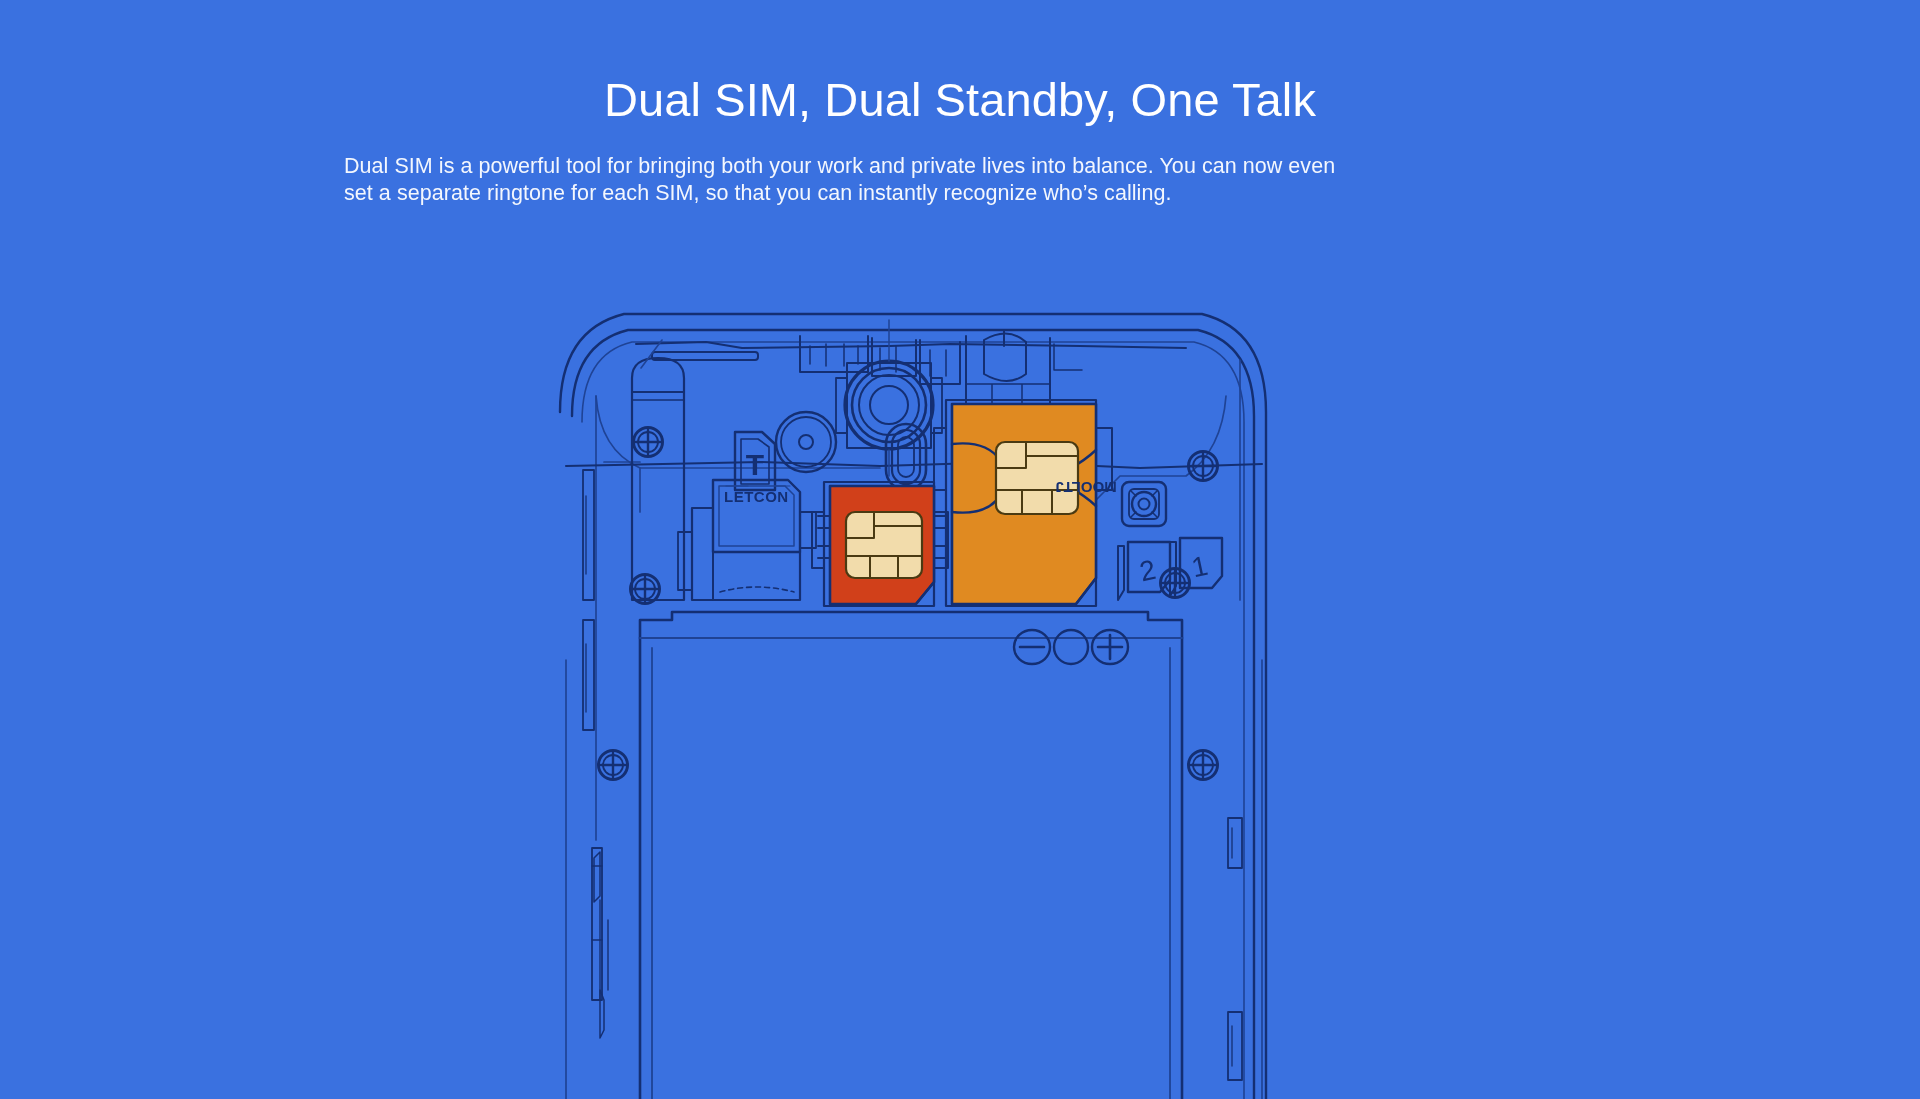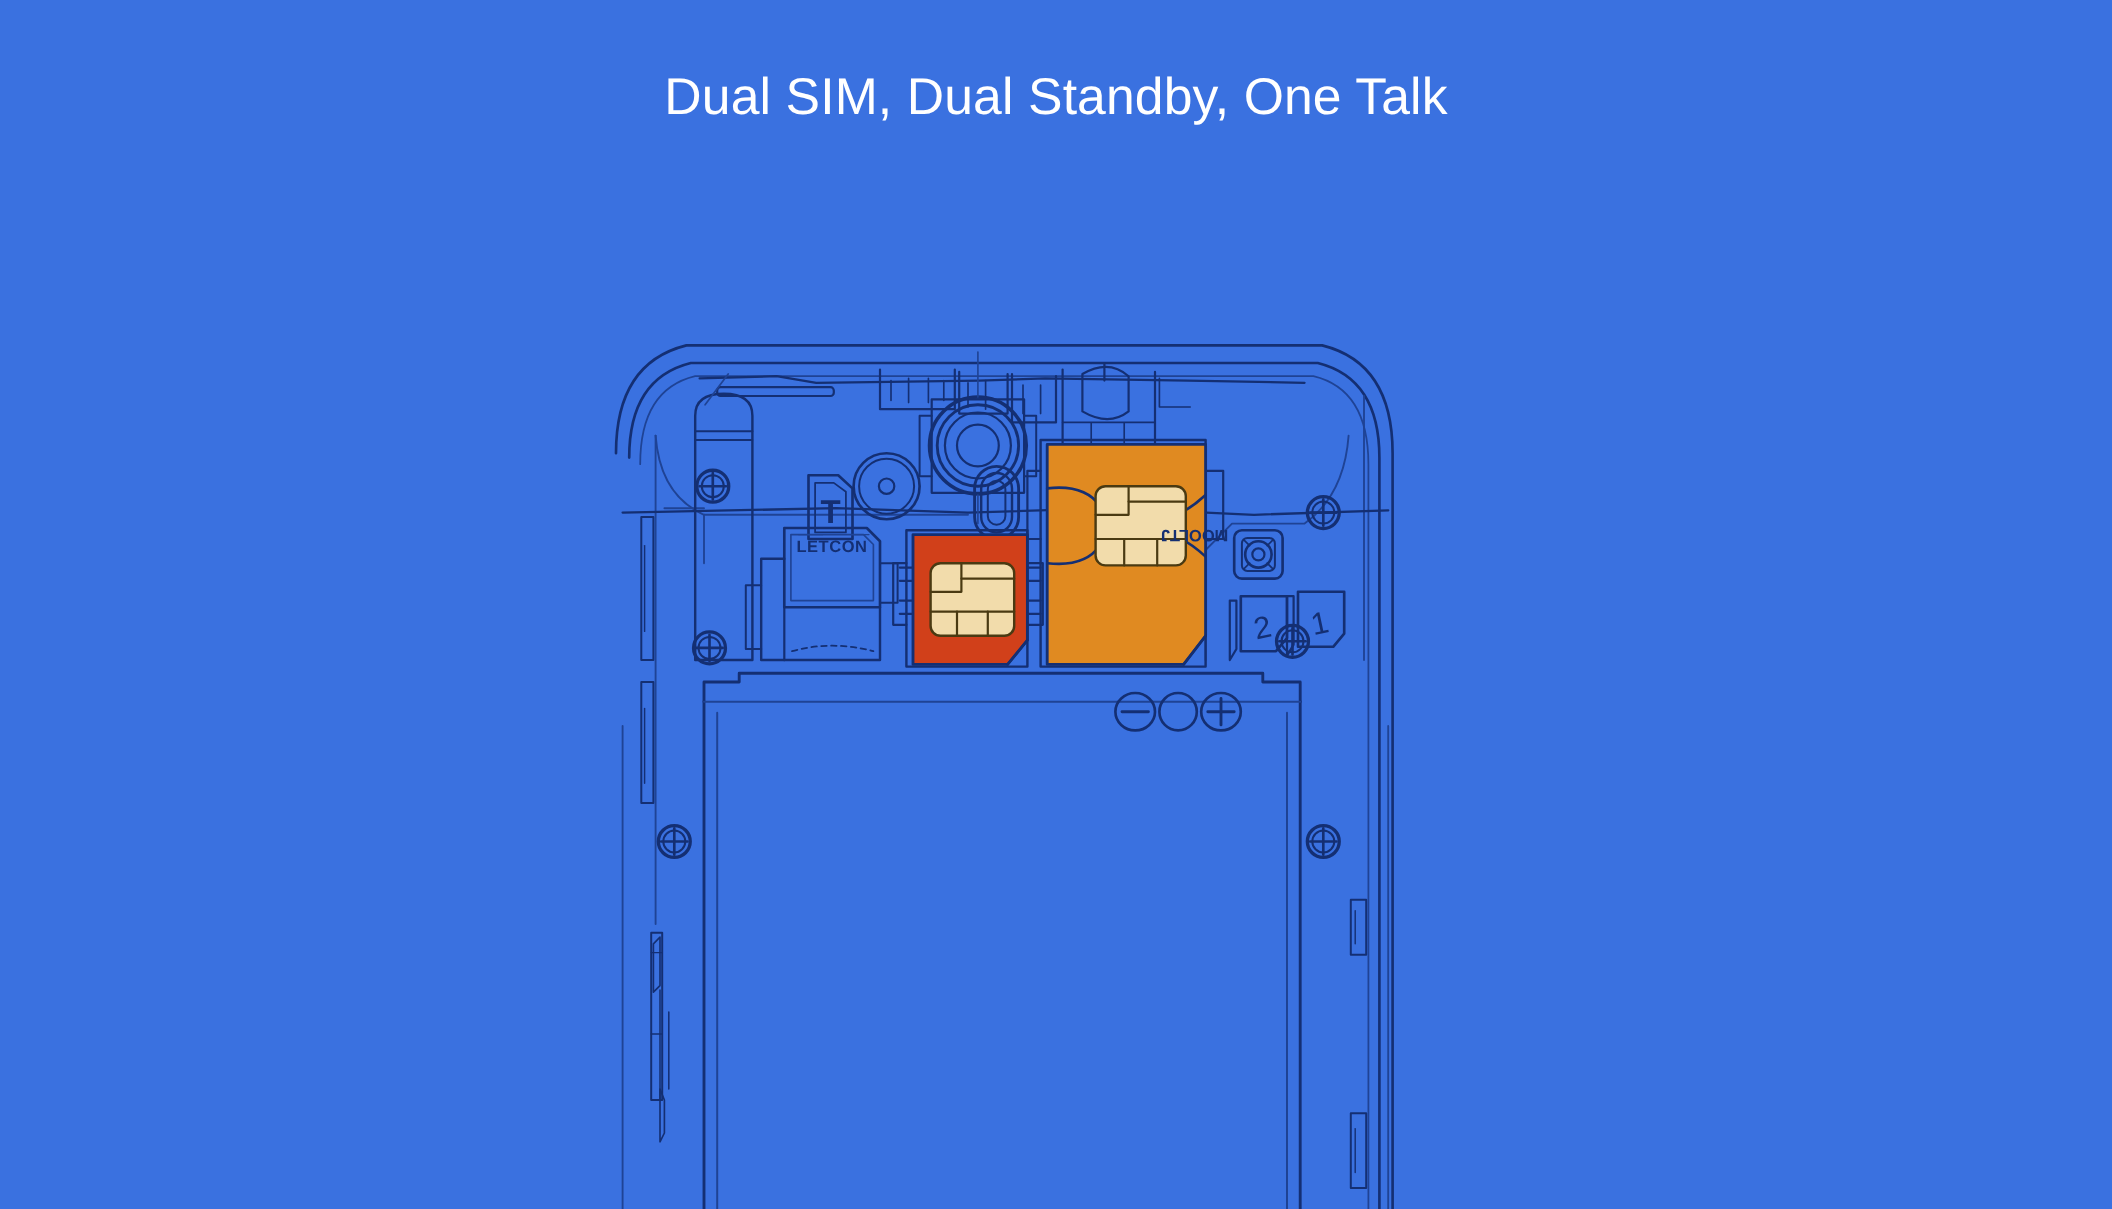--- a/index.html
+++ b/index.html
@@ -20,21 +20,21 @@
     width: 1920px;
     height: 1099px;
     background: #3a71e0;
     overflow: hidden;
   }
 
   
   .text-block {
     position: absolute;
     left: 0;
-    top: 0;
+    top: 12px;
     width: 1920px;
     text-align: center;
   }
   .headline {
     margin: 0;
     padding-top: 62px;
     font-size: 47px;
     font-weight: 400;
     line-height: 1.12;
     color: #ffffff;
@@ -70,20 +70,24 @@
     height: 799px;
   }
 </style>
 </head>
 <body>
 
 <div class="page">
 
   <div class="text-block">
     <h1 class="headline">Dual SIM, Dual Standby, One Talk</h1>
+    <div class="subcopy-wrap">
+      <p class="subcopy">Dual SIM is a powerful tool for bringing both your work and private lives into balance. You can now even</p>
+      <p class="subcopy">set a separate ringtone for each SIM, so that you can instantly recognize who’s calling.</p>
+    </div>
   </div>
 
   <div class="illustration">
     <svg viewBox="0 0 1920 799" xmlns="http://www.w3.org/2000/svg">
       <defs>
         <clipPath id="bodyClip">
           <path d="M566 108 Q566 36 626 22 L1200 22 Q1260 36 1260 108 L1260 799 L566 799 Z"></path>
         </clipPath>
       </defs>
 

